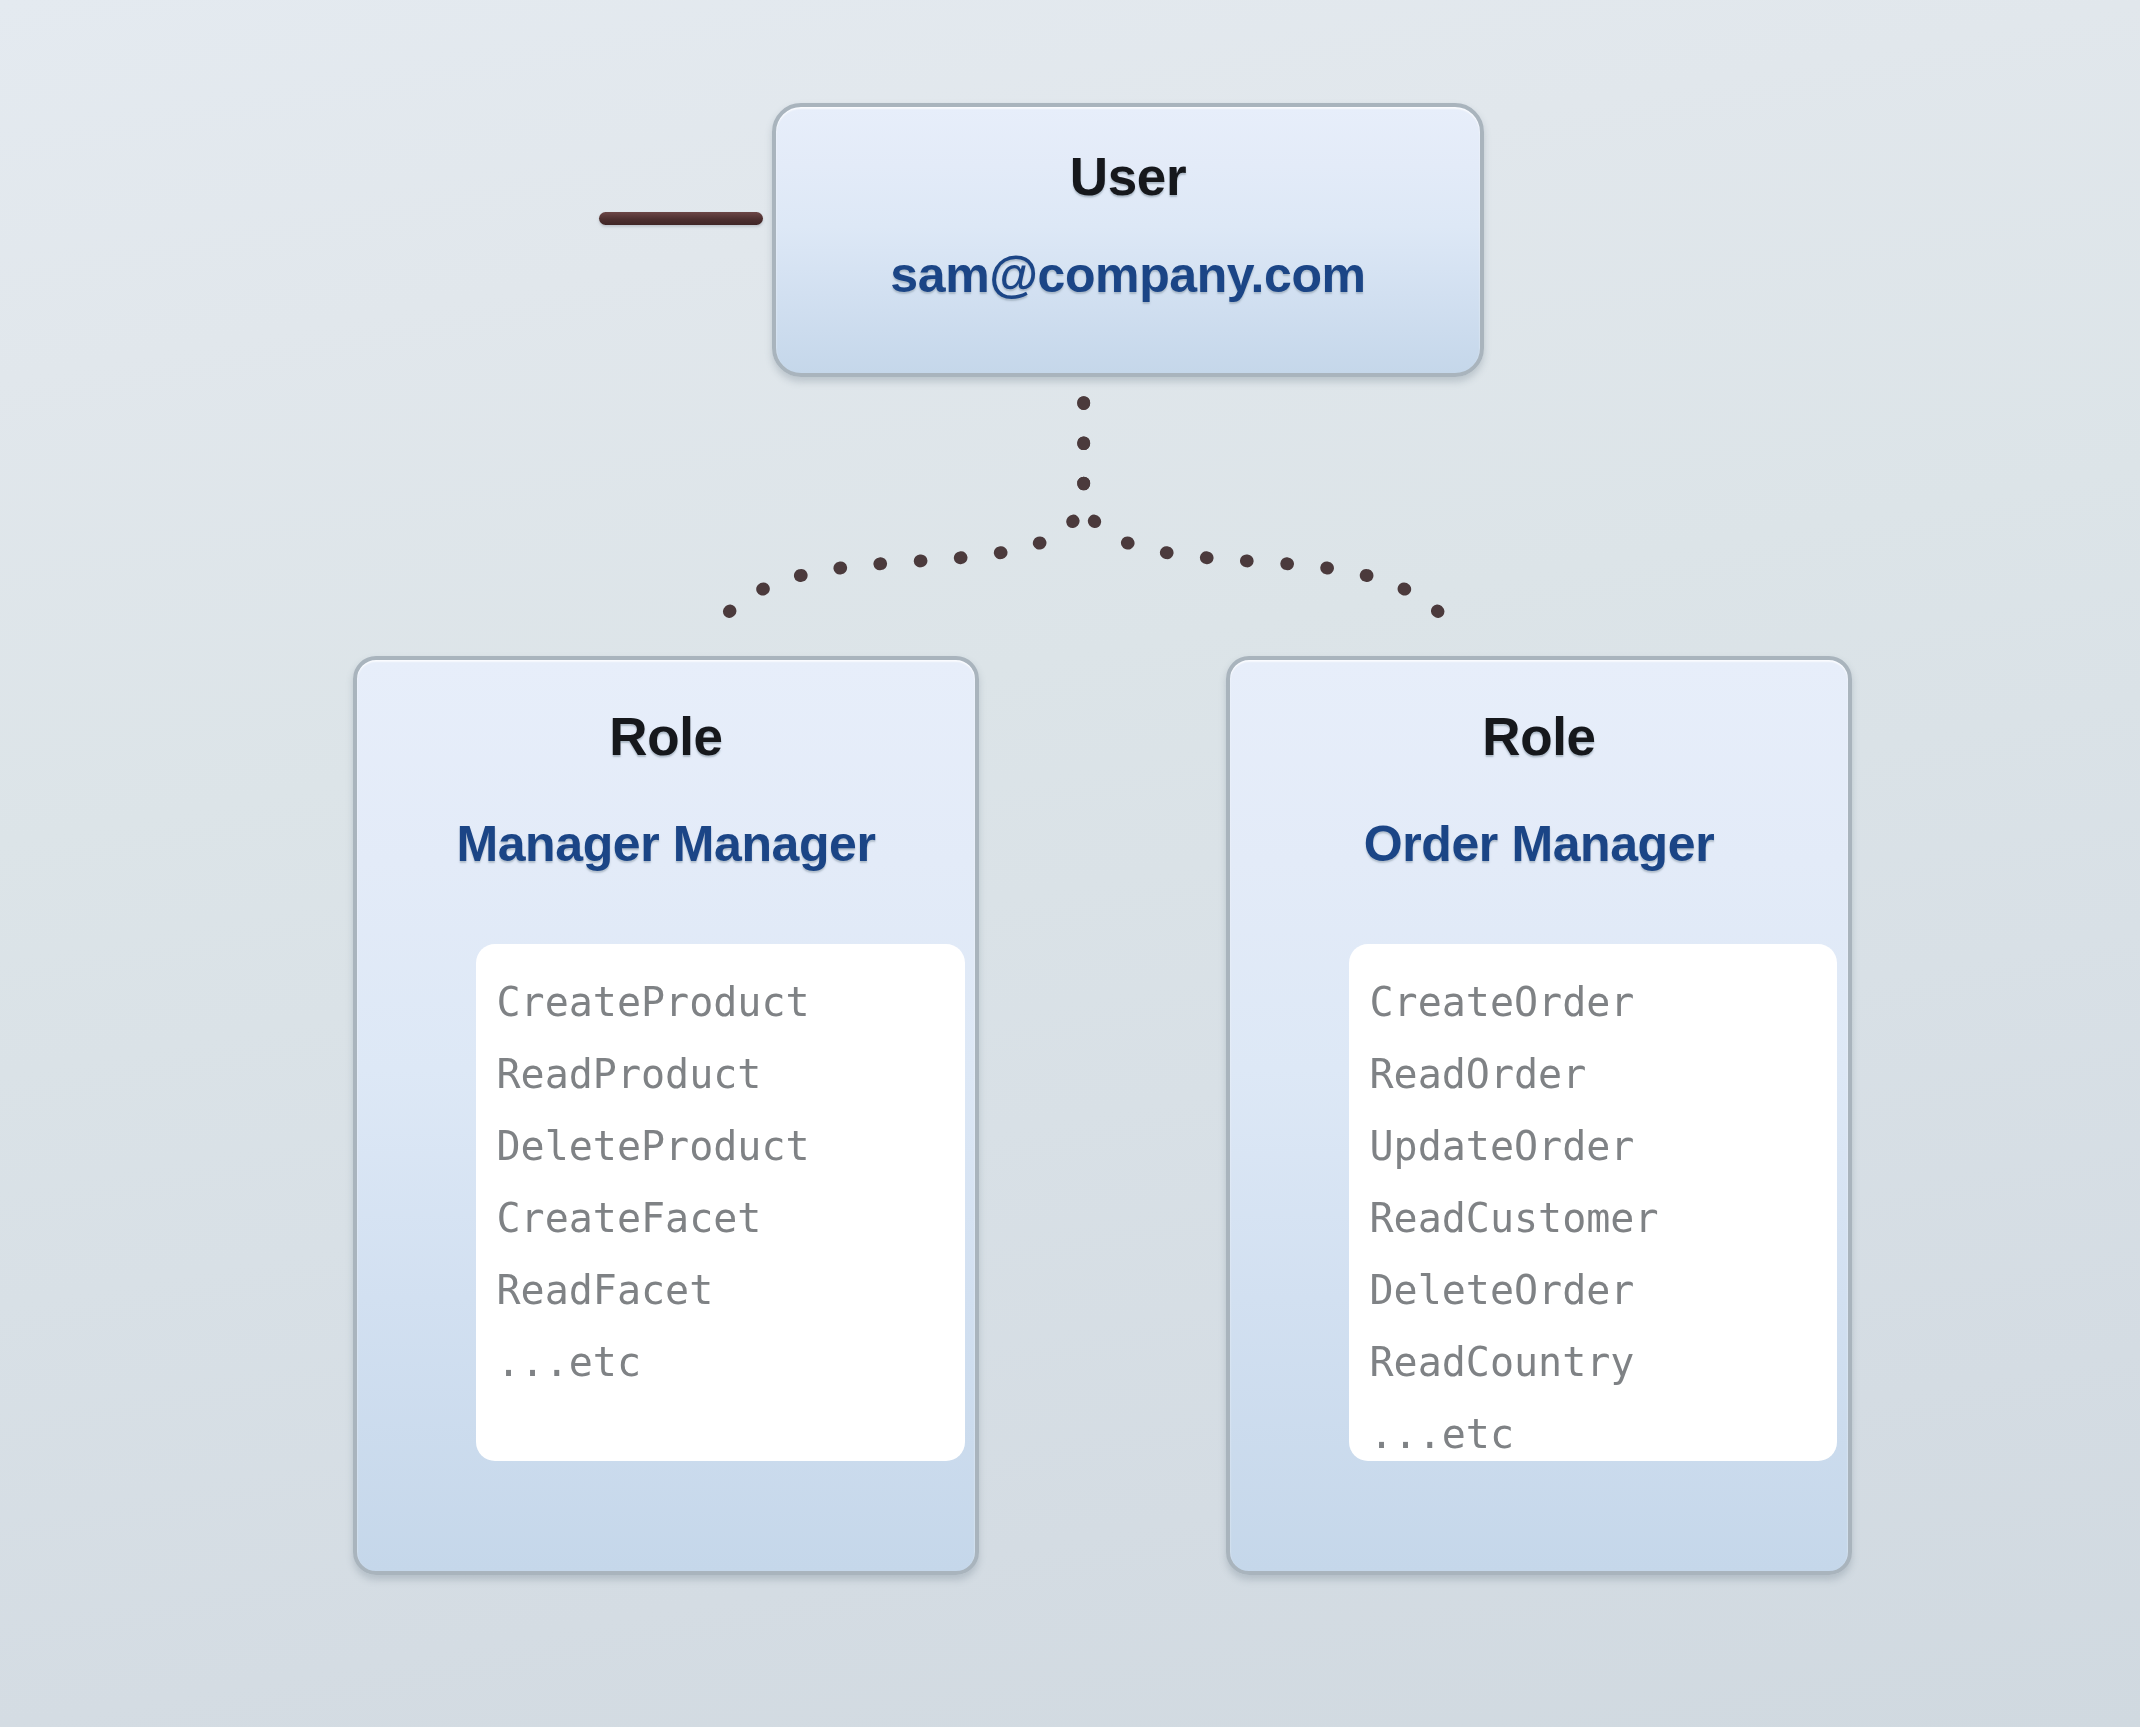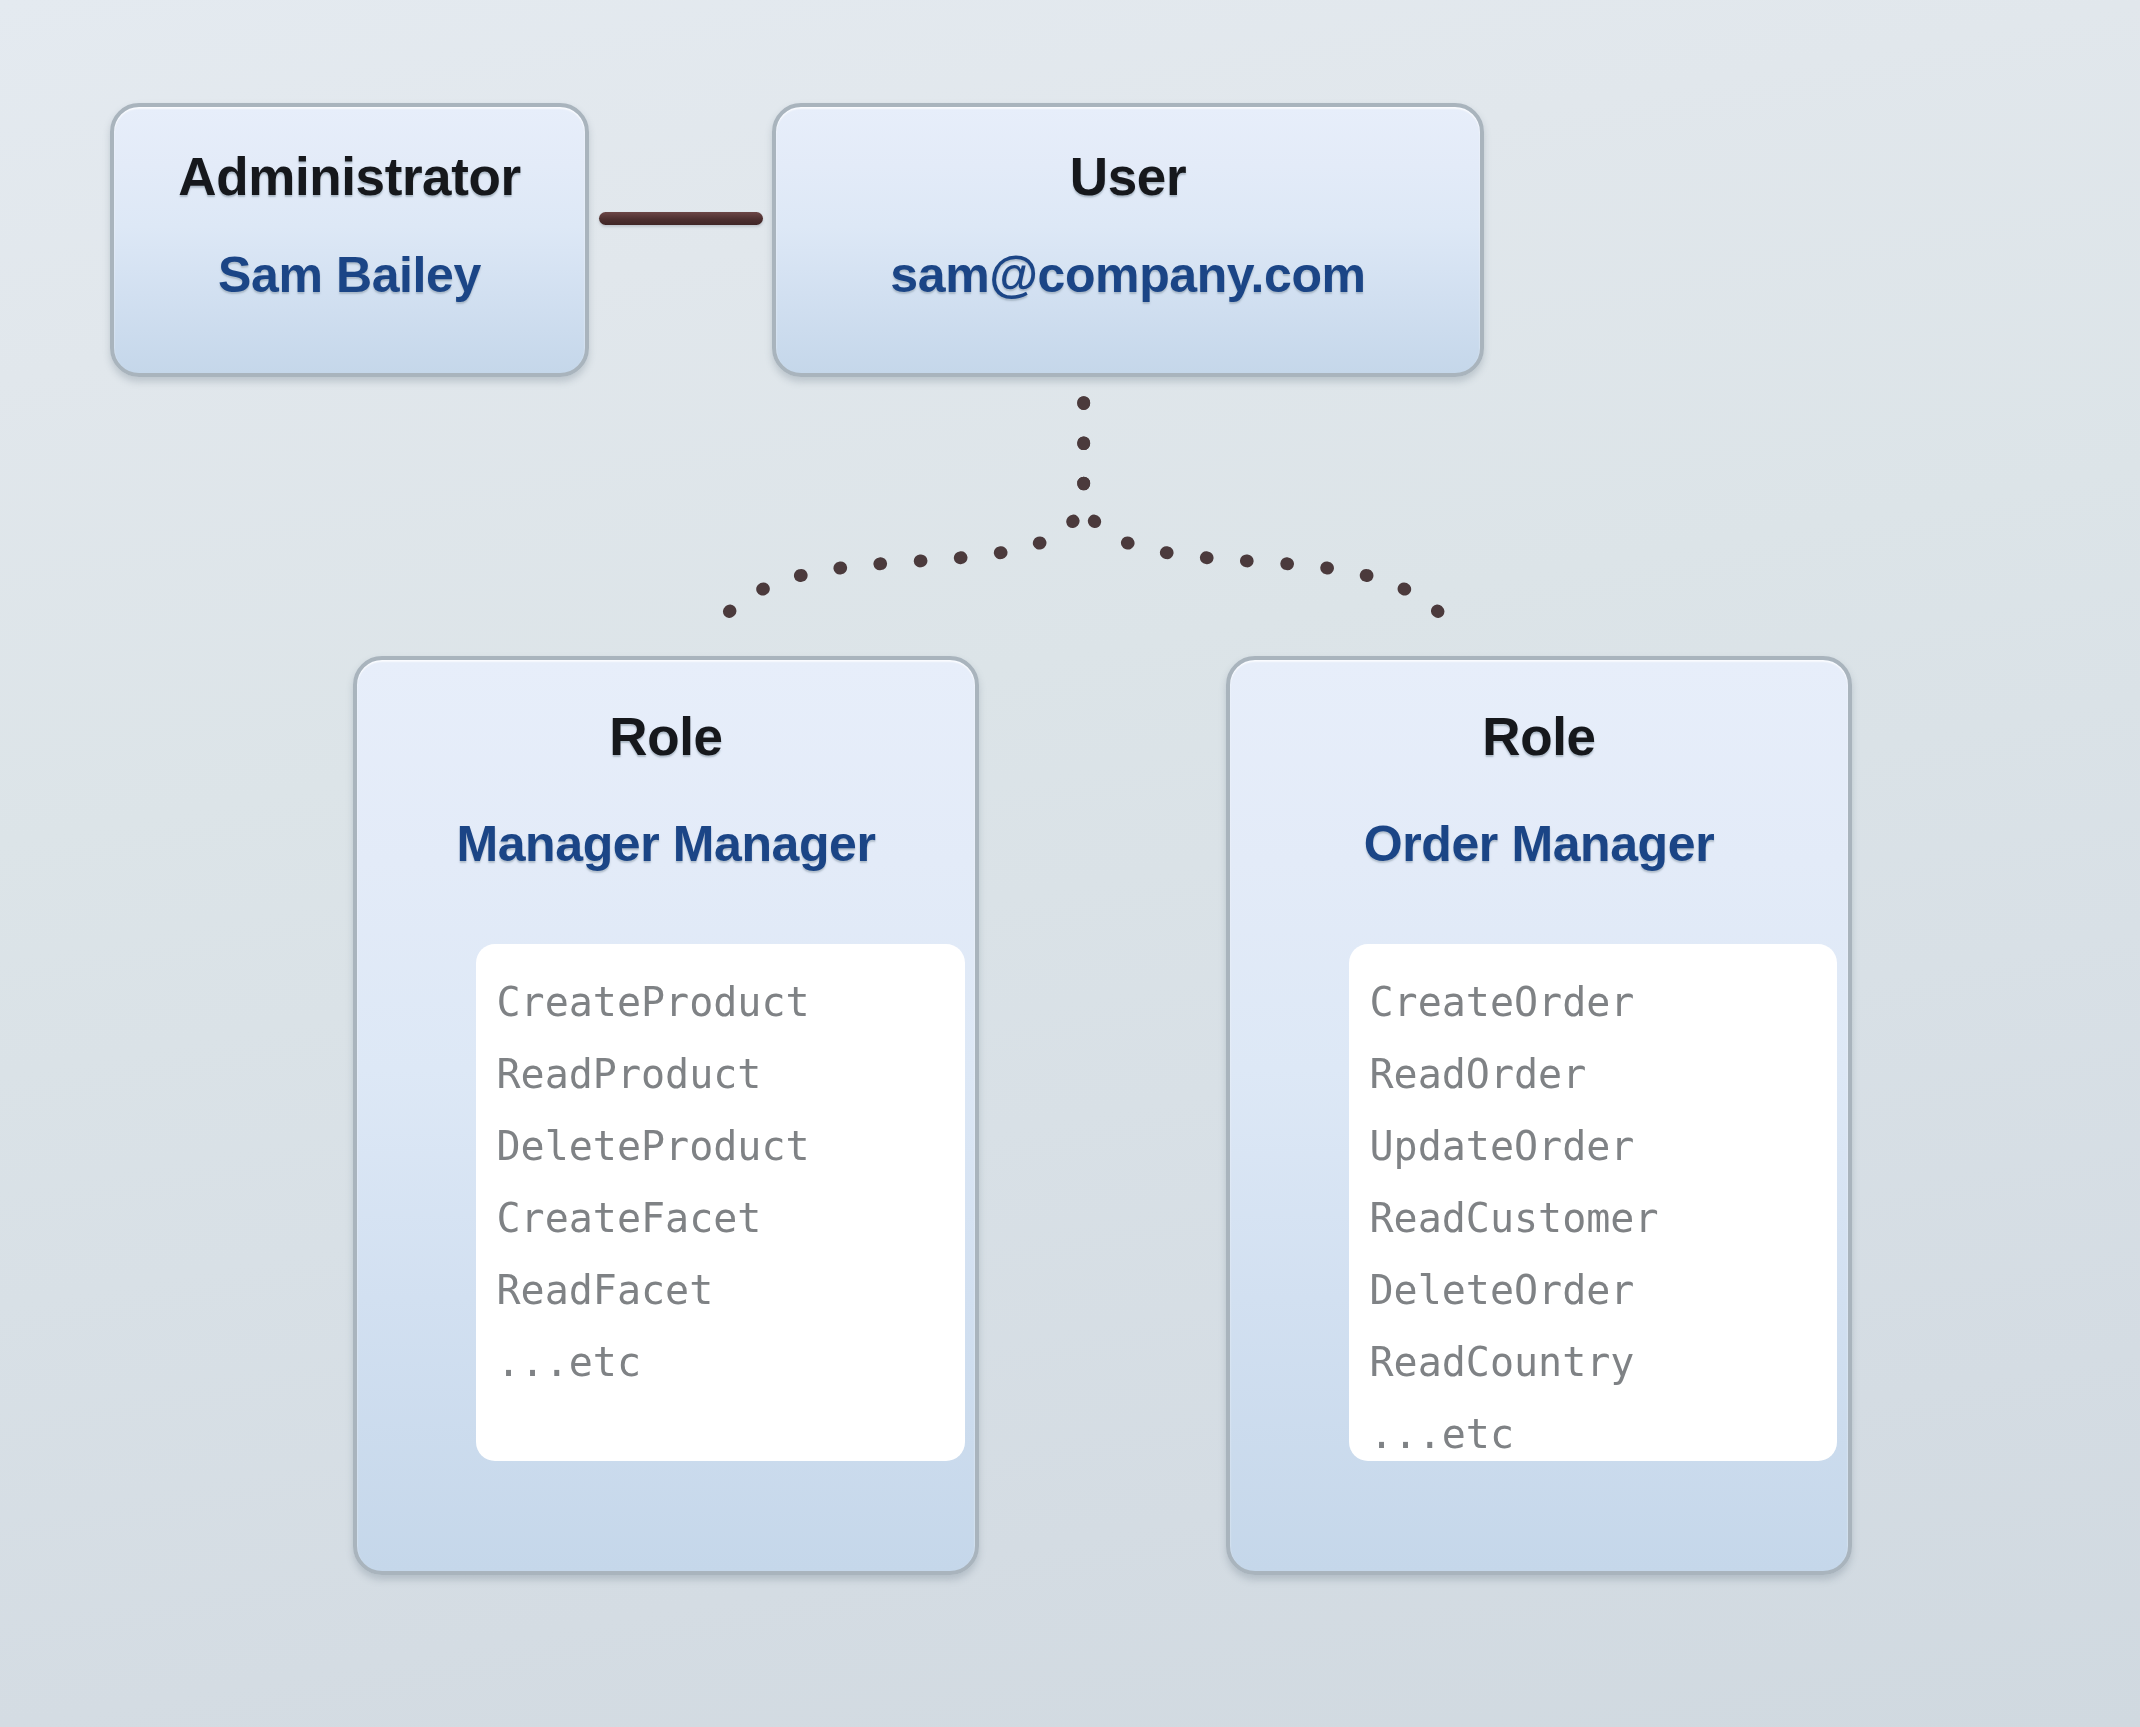--- a/index.html
+++ b/index.html
@@ -69,20 +69,21 @@
   #user-node .value-label { font-size: 50px; margin-top: 39px; }
 
   
   .role-node {
     width: 626px;
     height: 919px;
     top: 656px;
     display: flex;
     flex-direction: column;
     align-items: center;
+    border-radius: 23px;
   }
   #role-node-0 { left: 353px; }
   #role-node-1 { left: 1226px; }
 
   .role-node .type-label  { font-size: 53px; margin-top: 46px; }
   .role-node .value-label { font-size: 50px; margin-top: 48px; }
 
   
   .perm-panel {
     position: absolute;
@@ -140,24 +141,20 @@
 
 <div id="canvas">
 
   <svg id="dotted-links" viewBox="0 0 2500 2018" width="2140" height="1728">
     <path class="dotted-path" d="M 1266 470 L 1266 570 C 1266 640 1180 648 1060 656 C 930 664 880 680 830 736"></path>
     <path class="dotted-path" d="M 1266 470 L 1266 570 C 1266 640 1352 648 1472 656 C 1602 664 1652 680 1702 736"></path>
   </svg>
 
   <div id="link-admin-user"></div>
 
-  <div class="node entity" id="admin-node">
-    <div class="type-label">Administrator</div>
-    <div class="value-label">Sam Bailey</div>
-  </div>
 
   <div class="node entity" id="user-node">
     <div class="type-label">User</div>
     <div class="value-label">sam@company.com</div>
   </div>
 
   <div class="node role-node" id="role-node-0">
     <div class="type-label">Role</div>
     <div class="value-label">Manager Manager</div>
     <div class="perm-panel">

